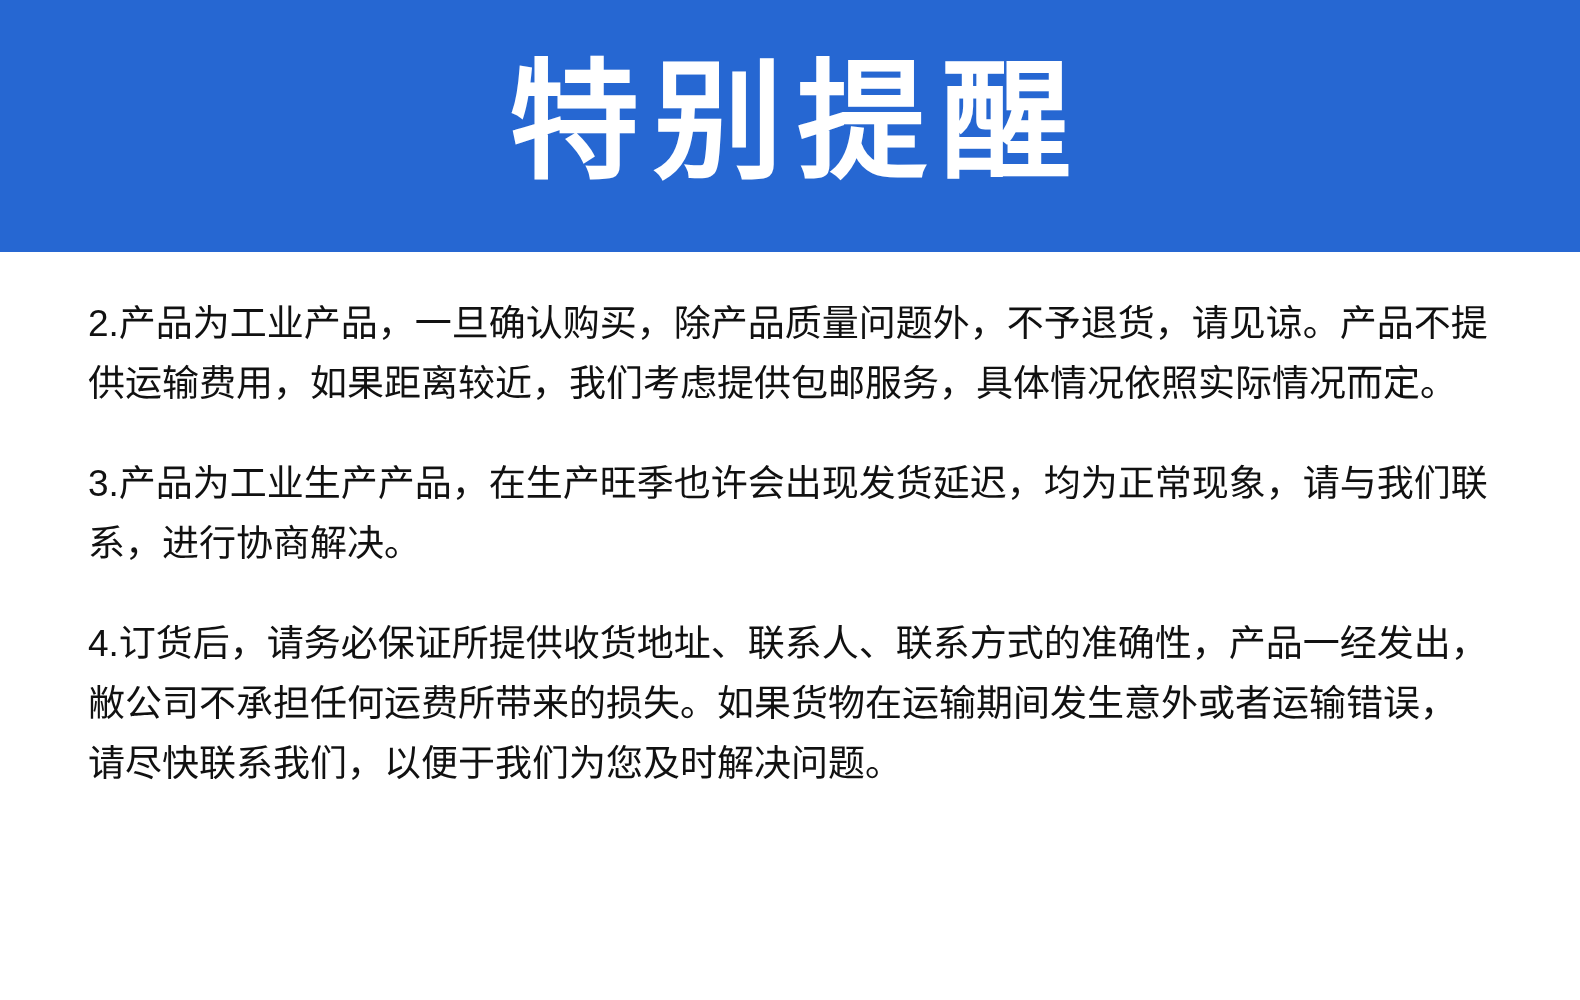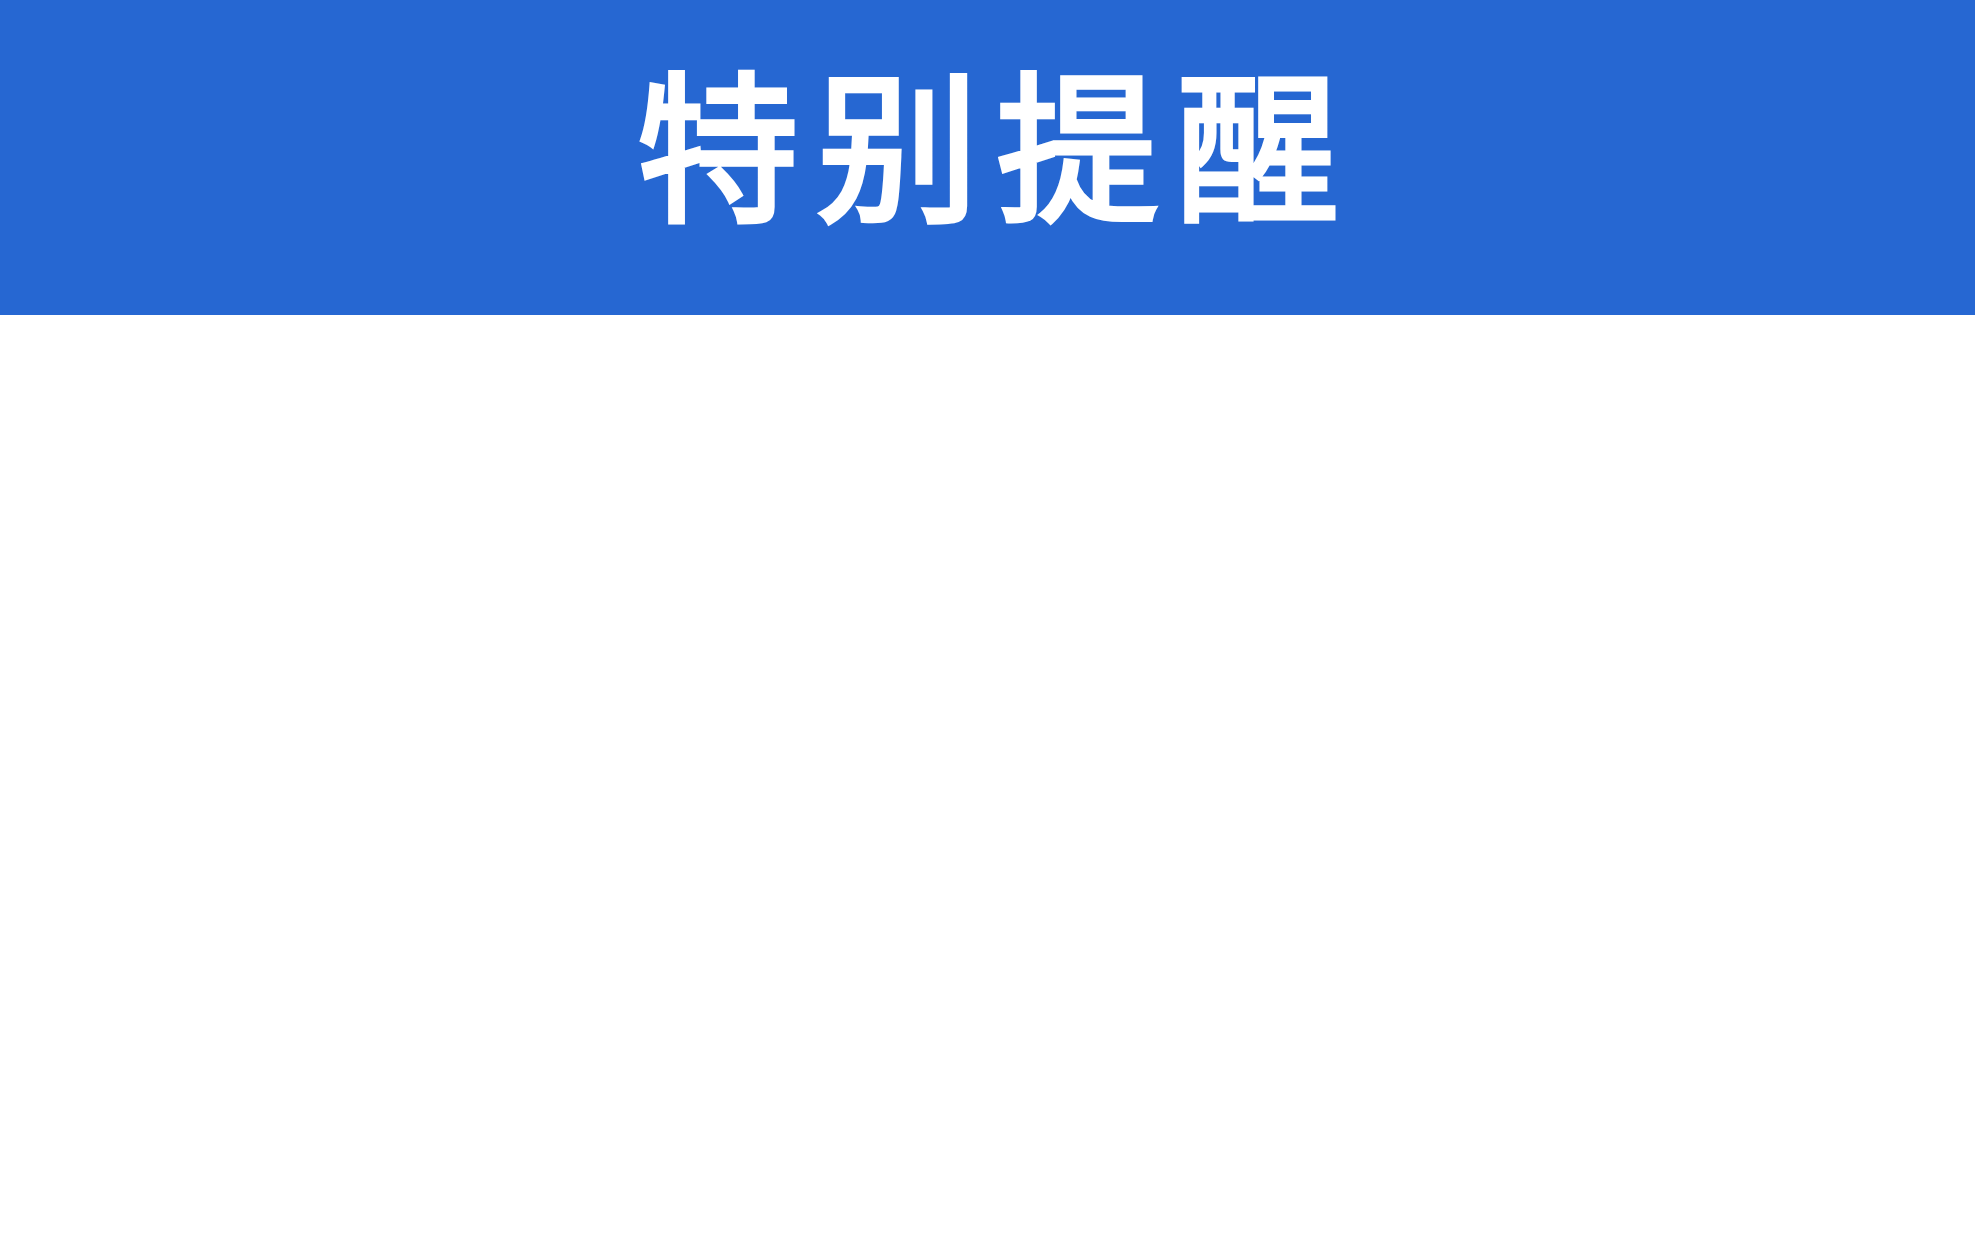--- a/index.html
+++ b/index.html
@@ -62,15 +62,18 @@
 </head>
 <body>
 
 <div class="page">
 
   <div class="banner">
     <h1 class="banner-title">特别提醒</h1>
   </div>
 
   <div class="content">
+    <p class="para">2.产品为工业产品，一旦确认购买，除产品质量问题外，不予退货，请见谅。产品不提供运输费用，如果距离较近，我们考虑提供包邮服务，具体情况依照实际情况而定。</p>
+    <p class="para">3.产品为工业生产产品，在生产旺季也许会出现发货延迟，均为正常现象，请与我们联系，进行协商解决。</p>
+    <p class="para">4.订货后，请务必保证所提供收货地址、联系人、联系方式的准确性，产品一经发出，敝公司不承担任何运费所带来的损失。如果货物在运输期间发生意外或者运输错误，请尽快联系我们，以便于我们为您及时解决问题。</p>
   </div>
 
 </div>
 
 </body></html>

